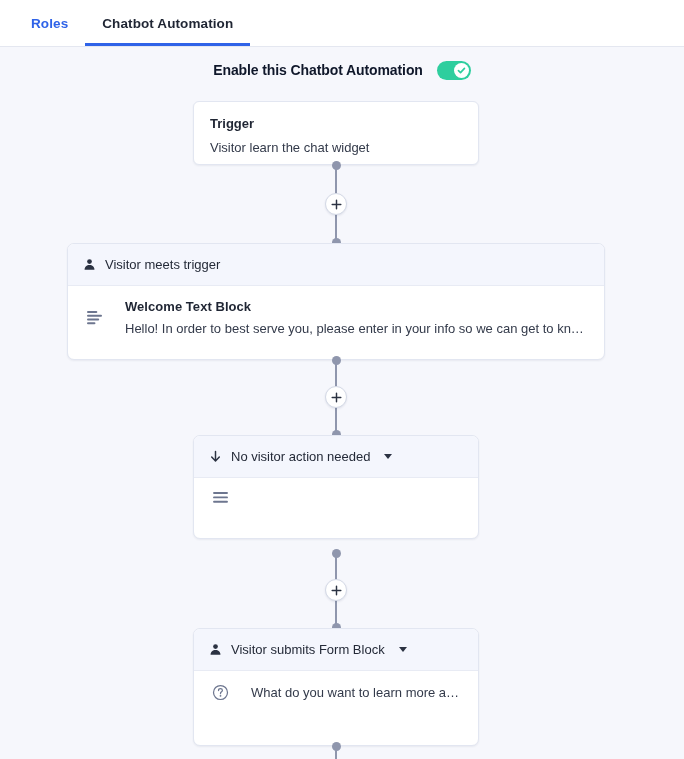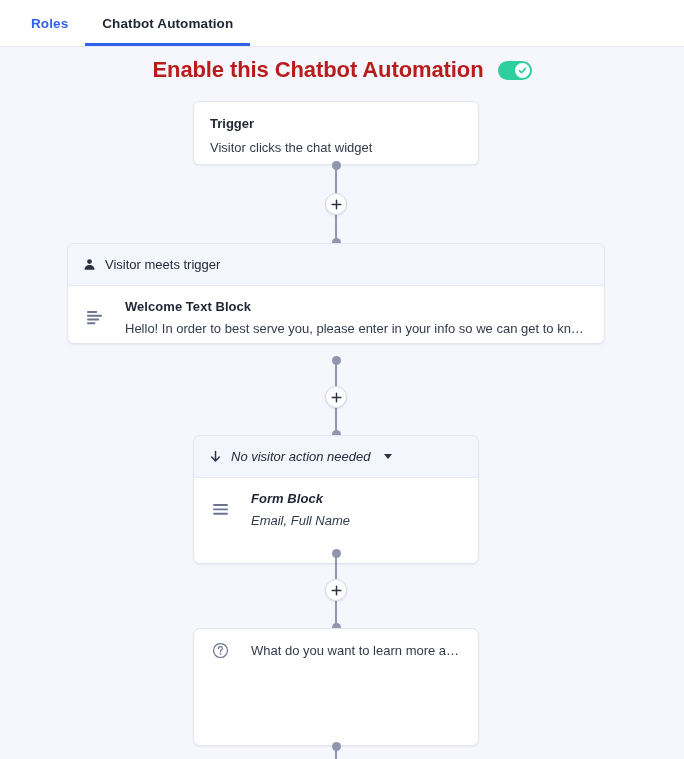--- a/index.html
+++ b/index.html
@@ -60,23 +60,23 @@
     position: absolute;
     left: 0; top: 0;
     width: 684px;
     height: 46px;
     display: flex;
     align-items: center;
     justify-content: center;
     gap: 14px;
   }
   .enable-label {
-    font-size: 22px;
+    font-size: 14px;
     font-weight: bold;
-    color: #b91c1c;
+    color: #0f172a;
     letter-spacing: -0.1px;
   }
   .toggle {
     width: 34px;
     height: 19px;
     border-radius: 10px;
     background: #2ece9e;
     position: relative;
     cursor: pointer;
     flex: none;
@@ -212,35 +212,35 @@
       <div class="knob">
         <svg width="9" height="9" viewBox="0 0 10 10">
           <path d="M1.6 5.2 L3.9 7.4 L8.3 2.6" fill="none" stroke="#2ece9e" stroke-width="1.8" stroke-linecap="round" stroke-linejoin="round"></path>
         </svg>
       </div>
     </div>
   </div>
 
   <div class="node node-narrow node-plain" style="top:54px;height:64px;">
     <div class="t1">Trigger</div>
-    <div class="t2">Visitor clicks the chat widget</div>
+    <div class="t2">Visitor learn the chat widget</div>
   </div>
 
   <div class="conn" style="top:118px;height:78px;">
     <div class="dot" style="top:-4px;"></div>
     <div class="line" style="top:0;height:78px;"></div>
     <div class="dot" style="top:73px;"></div>
     <div class="plus" style="top:28px;">
       <svg width="11" height="11" viewBox="0 0 12 12">
         <path d="M6 1.3 V10.7 M1.3 6 H10.7" stroke="#2b3242" stroke-width="1.6" stroke-linecap="round"></path>
       </svg>
     </div>
   </div>
 
-  <div class="node node-wide" style="top:196px;height:101px;">
+  <div class="node node-wide" style="top:196px;height:117px;">
     <div class="node-head">
       <span class="ic">
         <svg width="13" height="13" viewBox="0 0 16 16">
           <circle cx="8" cy="4.4" r="2.9" fill="#2b3242"></circle>
           <path d="M1.9 14.5 C1.9 10.9 4.6 8.7 8 8.7 C11.4 8.7 14.1 10.9 14.1 14.5 Z" fill="#2b3242"></path>
         </svg>
       </span>
       <span>Visitor meets trigger</span>
     </div>
     <div class="node-body">
@@ -263,57 +263,63 @@
     <div class="dot" style="top:-4px;"></div>
     <div class="line" style="top:0;height:75px;"></div>
     <div class="dot" style="top:70px;"></div>
     <div class="plus" style="top:26px;">
       <svg width="11" height="11" viewBox="0 0 12 12">
         <path d="M6 1.3 V10.7 M1.3 6 H10.7" stroke="#2b3242" stroke-width="1.6" stroke-linecap="round"></path>
       </svg>
     </div>
   </div>
 
-  <div class="node node-narrow" style="top:388px;height:129px;font-style:italic;">
+  <div class="node node-narrow" style="top:388px;height:104px;">
     <div class="node-head">
       <span class="ic">
         <svg width="13" height="13" viewBox="0 0 14 14">
           <path d="M7 1.6 V11.4 M2.9 7.6 L7 11.8 L11.1 7.6" fill="none" stroke="#2b3242" stroke-width="1.6" stroke-linecap="round" stroke-linejoin="round"></path>
         </svg>
       </span>
       <span>No visitor action needed</span>
       <span class="caret"></span>
     </div>
     <div class="node-body">
       <span class="blk-ic">
         <svg width="17" height="13" viewBox="0 0 18 14">
           <rect x="1" y="1" width="16" height="2.1" rx="1" fill="#6d768f"></rect>
           <rect x="1" y="5.8" width="16" height="2.1" rx="1" fill="#6d768f"></rect>
           <rect x="1" y="10.6" width="16" height="2.1" rx="1" fill="#6d768f"></rect>
         </svg>
-      </span>
-      <span class="txts">
-        <div class="blk-title">Form Block</div>
-        <div class="blk-sub">Email, Full Name</div>
       </span>
     </div>
   </div>
 
   <div class="conn" style="top:506px;height:75px;">
     <div class="dot" style="top:-4px;"></div>
     <div class="line" style="top:0;height:75px;"></div>
     <div class="dot" style="top:70px;"></div>
     <div class="plus" style="top:26px;">
       <svg width="11" height="11" viewBox="0 0 12 12">
         <path d="M6 1.3 V10.7 M1.3 6 H10.7" stroke="#2b3242" stroke-width="1.6" stroke-linecap="round"></path>
       </svg>
     </div>
   </div>
 
   <div class="node node-narrow" style="top:581px;height:118px;">
+    <div class="node-head">
+      <span class="ic">
+        <svg width="13" height="13" viewBox="0 0 16 16">
+          <circle cx="8" cy="4.4" r="2.9" fill="#2b3242"></circle>
+          <path d="M1.9 14.5 C1.9 10.9 4.6 8.7 8 8.7 C11.4 8.7 14.1 10.9 14.1 14.5 Z" fill="#2b3242"></path>
+        </svg>
+      </span>
+      <span>Visitor submits Form Block</span>
+      <span class="caret"></span>
+    </div>
     <div class="node-body">
       <span class="blk-ic">
         <svg width="17" height="17" viewBox="0 0 18 18">
           <circle cx="9" cy="9" r="7.4" fill="none" stroke="#6d768f" stroke-width="1.3"></circle>
           <path d="M6.9 6.9 C6.9 5.7 7.8 5.0 9.0 5.0 C10.2 5.0 11.0 5.8 11.0 6.8
                    C11.0 8.0 9.9 8.4 9.3 9.0 C9.05 9.3 9.0 9.7 9.0 10.3" fill="none" stroke="#6d768f" stroke-width="1.3" stroke-linecap="round"></path>
           <circle cx="9" cy="12.5" r="0.95" fill="#6d768f"></circle>
         </svg>
       </span>
       <span class="txts">

